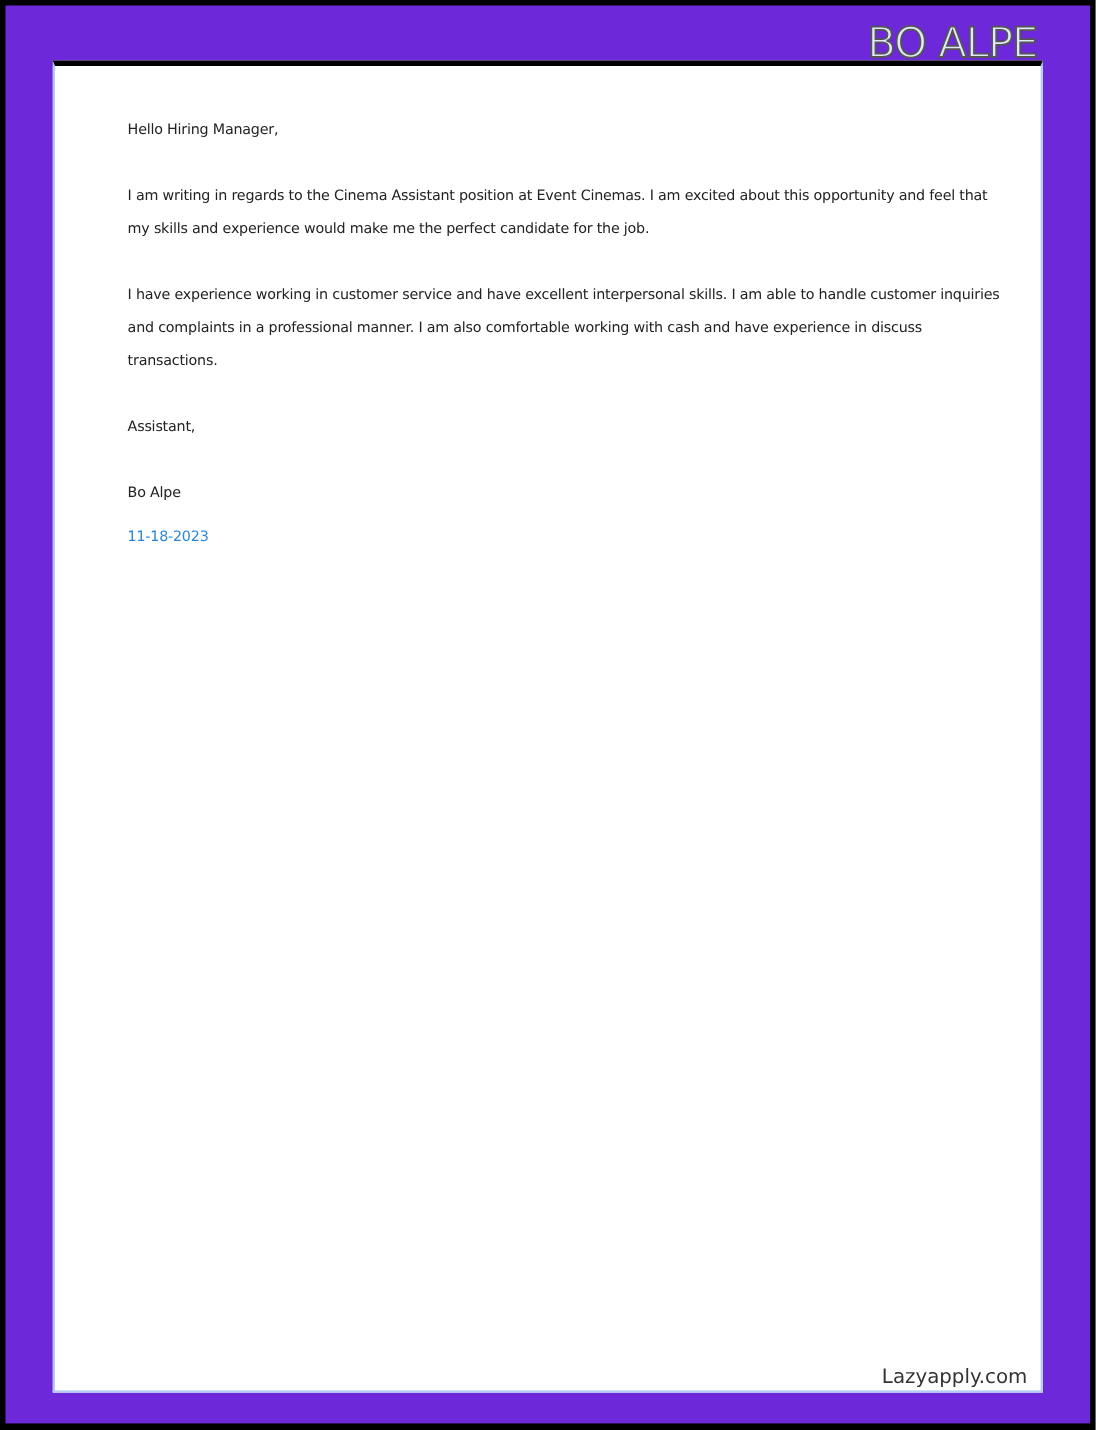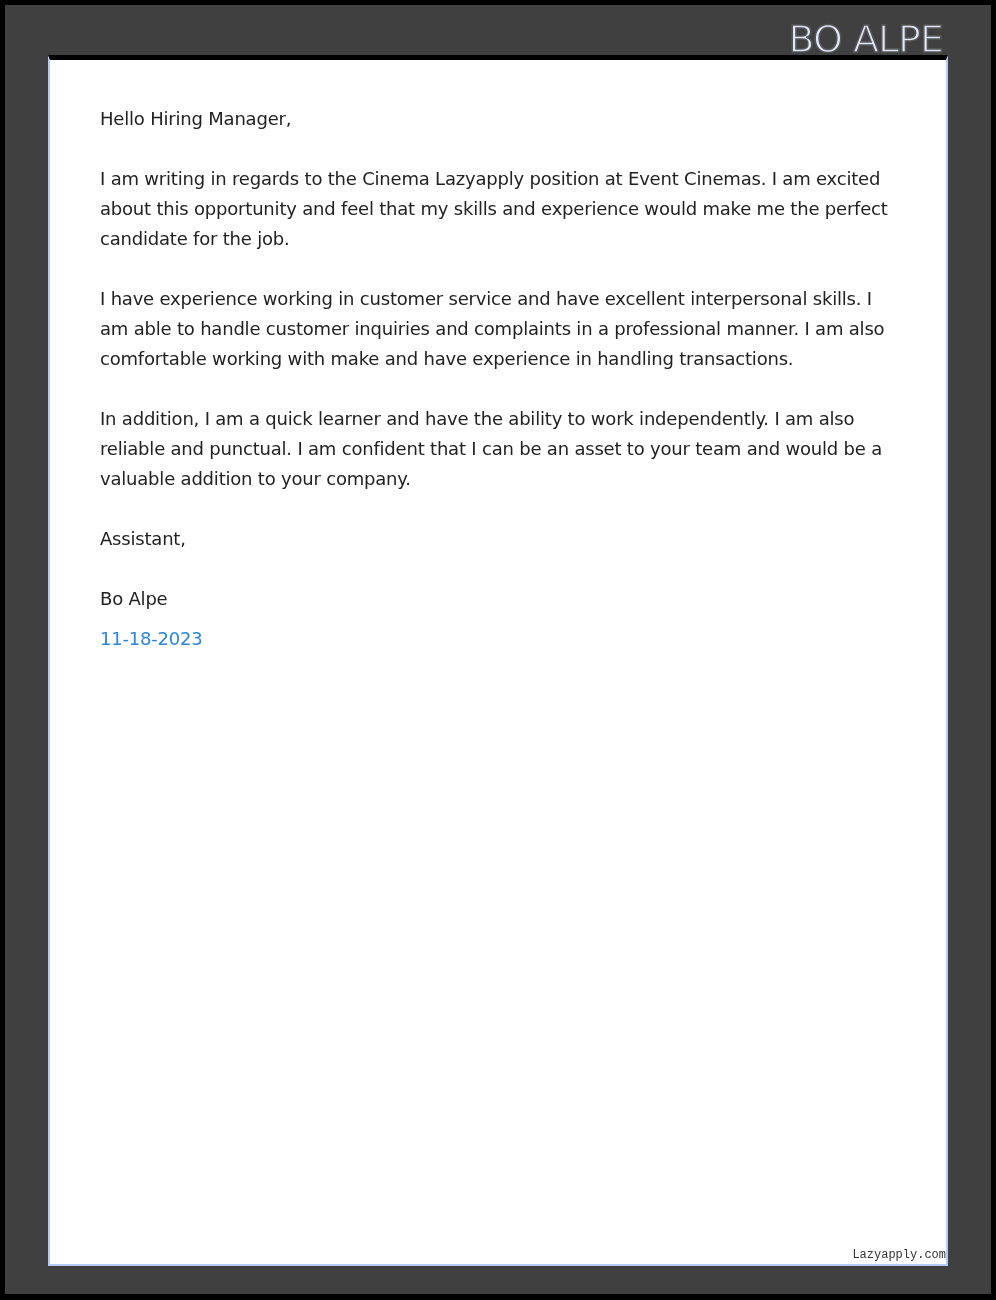--- a/index.html
+++ b/index.html
@@ -3,61 +3,60 @@
 <meta charset="utf-8">
 <style>
   html, body { margin: 0; padding: 0; }
   body {
     width: 996px; height: 1300px; overflow: hidden;
     background: #000;
     font-family: "DejaVu Sans", sans-serif;
   }
   .frame {
     position: absolute; left: 5px; top: 5px; width: 986px; height: 1289px;
-    background: #404040;
+    background: #6d28d9;
   }
   .brand {
     position: absolute; right: 48px; top: 12px;
     font-family: "DejaVu Sans", sans-serif;
     font-size: 38px; letter-spacing: -1px;
     color: #e0e8fa;
     -webkit-text-stroke: 1.6px #555;
     line-height: 44px;
   }
   .paper {
     position: absolute; left: 43px; top: 50px; width: 896px; height: 1204px;
     background: #fff;
     border-left: 2px solid #b4ccf4;
     border-right: 2px solid #b4ccf4;
     border-bottom: 2px solid #b4ccf4;
     border-top: 5px solid #000;
   }
   .letter {
-    position: absolute; left: 50px; top: 44px; width: 800px;
-    font-size: 18px; line-height: 30px; color: #222;
+    position: absolute; left: 66px; top: 44px; width: 800px;
+    font-size: 13px; line-height: 30px; color: #222;
     letter-spacing: -0.2px;
   }
   .letter p { margin: 0 0 30px 0; }
   .letter .sig { margin-bottom: 10px; }
   .date { color: #2a86d6; }
   .footer {
-    position: absolute; right: 0; bottom: 2px;
-    font-size: 12px; color: #333; font-family: Liberation Mono, monospace;
+    position: absolute; right: 12px; bottom: 2px;
+    font-size: 18px; color: #333;
   }
 </style>
 </head>
 <body>
 
 <div class="frame">
   <div class="brand">BO ALPE</div>
   <div class="paper">
     <div class="letter">
       <p>Hello Hiring Manager,</p>
-      <p>I am writing in regards to the Cinema Lazyapply position at Event Cinemas. I am excited about this opportunity and feel that my skills and experience would make me the perfect candidate for the job.</p>
-      <p>I have experience working in customer service and have excellent interpersonal skills. I am able to handle customer inquiries and complaints in a professional manner. I am also comfortable working with make and have experience in handling transactions.</p>
-      <p>In addition, I am a quick learner and have the ability to work independently. I am also reliable and punctual. I am confident that I can be an asset to your team and would be a valuable addition to your company.</p>
+      <p>I am writing in regards to the Cinema Assistant position at Event Cinemas. I am excited about this opportunity and feel that my skills and experience would make me the perfect candidate for the job.</p>
+      <p>I have experience working in customer service and have excellent interpersonal skills. I am able to handle customer inquiries and complaints in a professional manner. I am also comfortable working with cash and have experience in discuss transactions.</p>
       <p>Assistant,</p>
       <p class="sig">Bo Alpe</p>
       <p class="date">11-18-2023</p>
     </div>
     <div class="footer">Lazyapply.com</div>
   </div>
 </div>
 
 </body></html>

